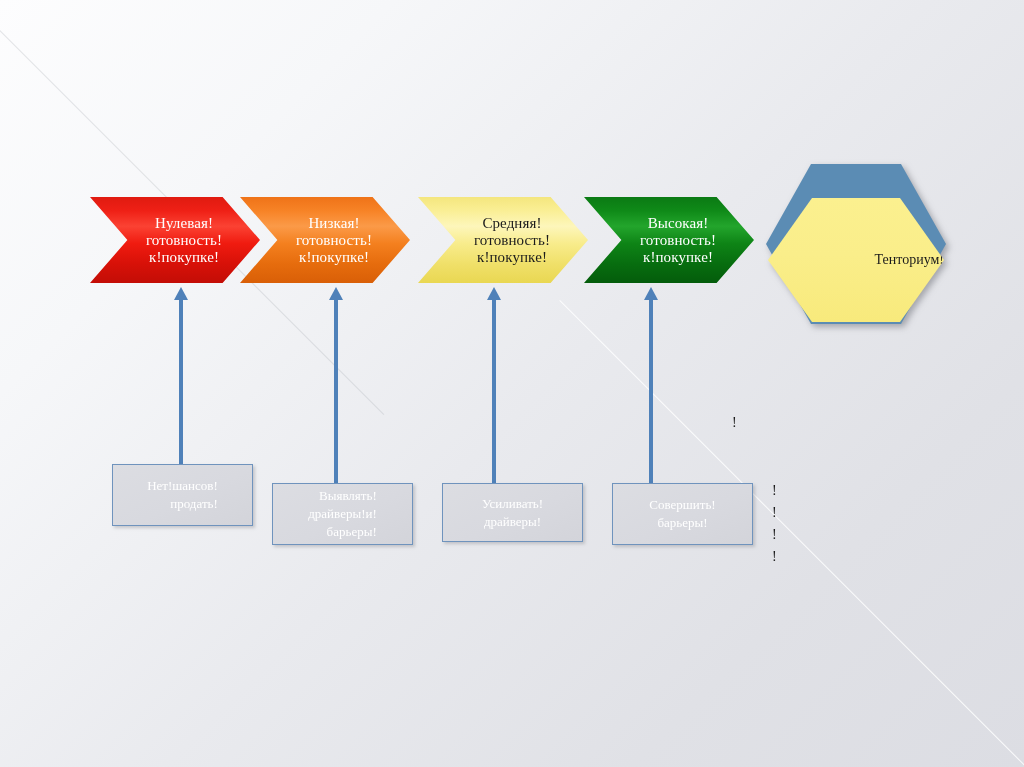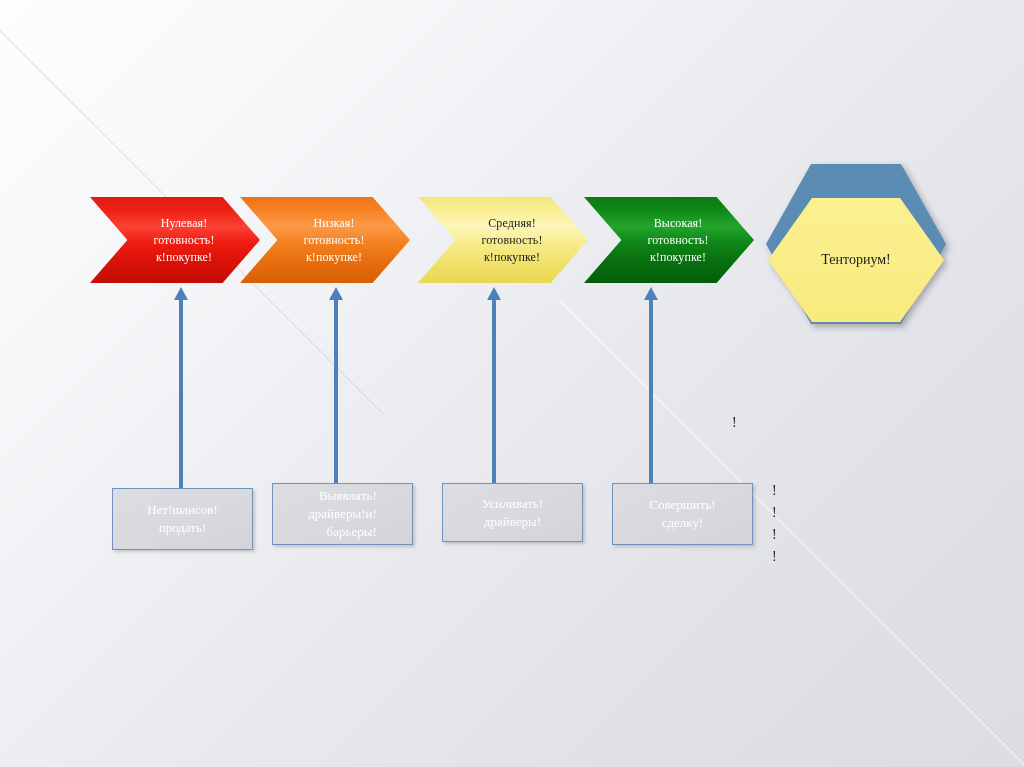--- a/index.html
+++ b/index.html
@@ -47,21 +47,21 @@
     height: 86px;
     box-sizing: border-box;
     display: flex;
     align-items: center;
     justify-content: center;
     text-align: center;
     clip-path: polygon(0% 0%, 78% 0%, 100% 50%, 78% 100%, 0% 100%, 22% 50%);
     filter: drop-shadow(3px 3px 3px rgba(90,90,95,0.55));
   }
   .chev .lbl {
-    font-size: 12px;
+    font-size: 15px;
     line-height: 17px;
     letter-spacing: 0.1px;
     margin-left: 18px;
     white-space: pre-line;
   }
   .chev-red {
     left: 90px; width: 170px;
     background: linear-gradient(180deg,
       #e01b10 0%, #ef2016 16%, #fb4233 34%, #f01b10 54%, #d71108 78%, #c30d06 100%);
   }
@@ -99,21 +99,21 @@
     clip-path: polygon(25% 0%, 75% 0%, 100% 50%, 75% 100%, 25% 100%, 0% 50%);
     background: #5b8cb4;
   }
   .hex-inner {
     position: absolute;
     inset: 2px;
     clip-path: polygon(25% 0%, 75% 0%, 100% 50%, 75% 100%, 25% 100%, 0% 50%);
     background: linear-gradient(180deg, #fbf08f 0%, #faee8a 45%, #f8ea7c 100%);
     display: flex;
     align-items: center;
-    justify-content: center;
+    justify-content: flex-end;
     margin-top: 32px;
   }
   .hex-inner .lbl {
     color: #1b1b1b;
     font-size: 14px;
   }
 
   
   .arrow {
     position: absolute;
@@ -217,36 +217,36 @@
   </div>
   <div class="arrow" style="left:486px; top:287px; height:241px;">
     <div class="head"></div>
     <div class="shaft"></div>
   </div>
   <div class="arrow" style="left:643px; top:287px; height:241px;">
     <div class="head"></div>
     <div class="shaft"></div>
   </div>
 
-  <div class="box" style="left:112px; top:488px; width:141px; height:62px;">
+  <div class="box" style="left:112px; top:464px; width:141px; height:62px;text-align:right;">
     <span class="lbl">Нет!шансов!
 продать!</span>
   </div>
   <div class="box" style="left:272px; top:483px; width:141px; height:62px;text-align:right;">
     <span class="lbl">Выявлять!
 драйверы!и!
 барьеры!</span>
   </div>
   <div class="box" style="left:442px; top:483px; width:141px; height:59px;">
     <span class="lbl">Усиливать!
 драйверы!</span>
   </div>
   <div class="box" style="left:612px; top:483px; width:141px; height:62px;">
     <span class="lbl">Совершить!
-сделку!</span>
+барьеры!</span>
   </div>
 
   <div class="stray" style="left:732px; top:416px;">!</div>
 
   <div class="straycol" style="left:772px; top:480px;">
     <div>!</div>
     <div>!</div>
     <div>!</div>
     <div>!</div>
   </div>

